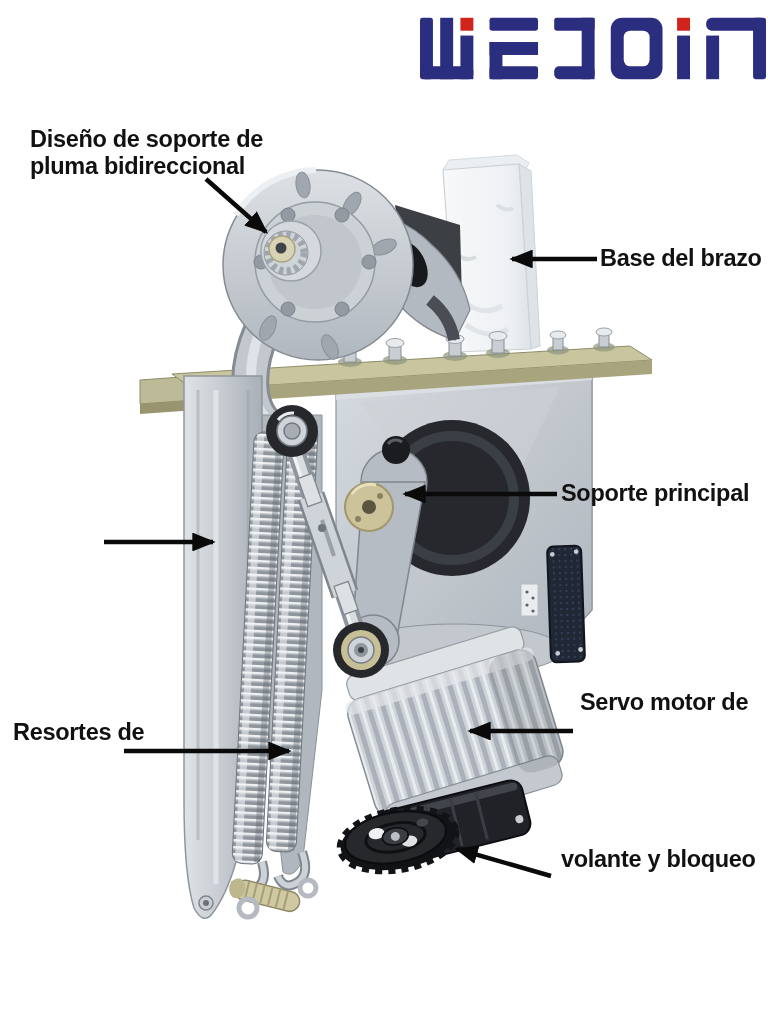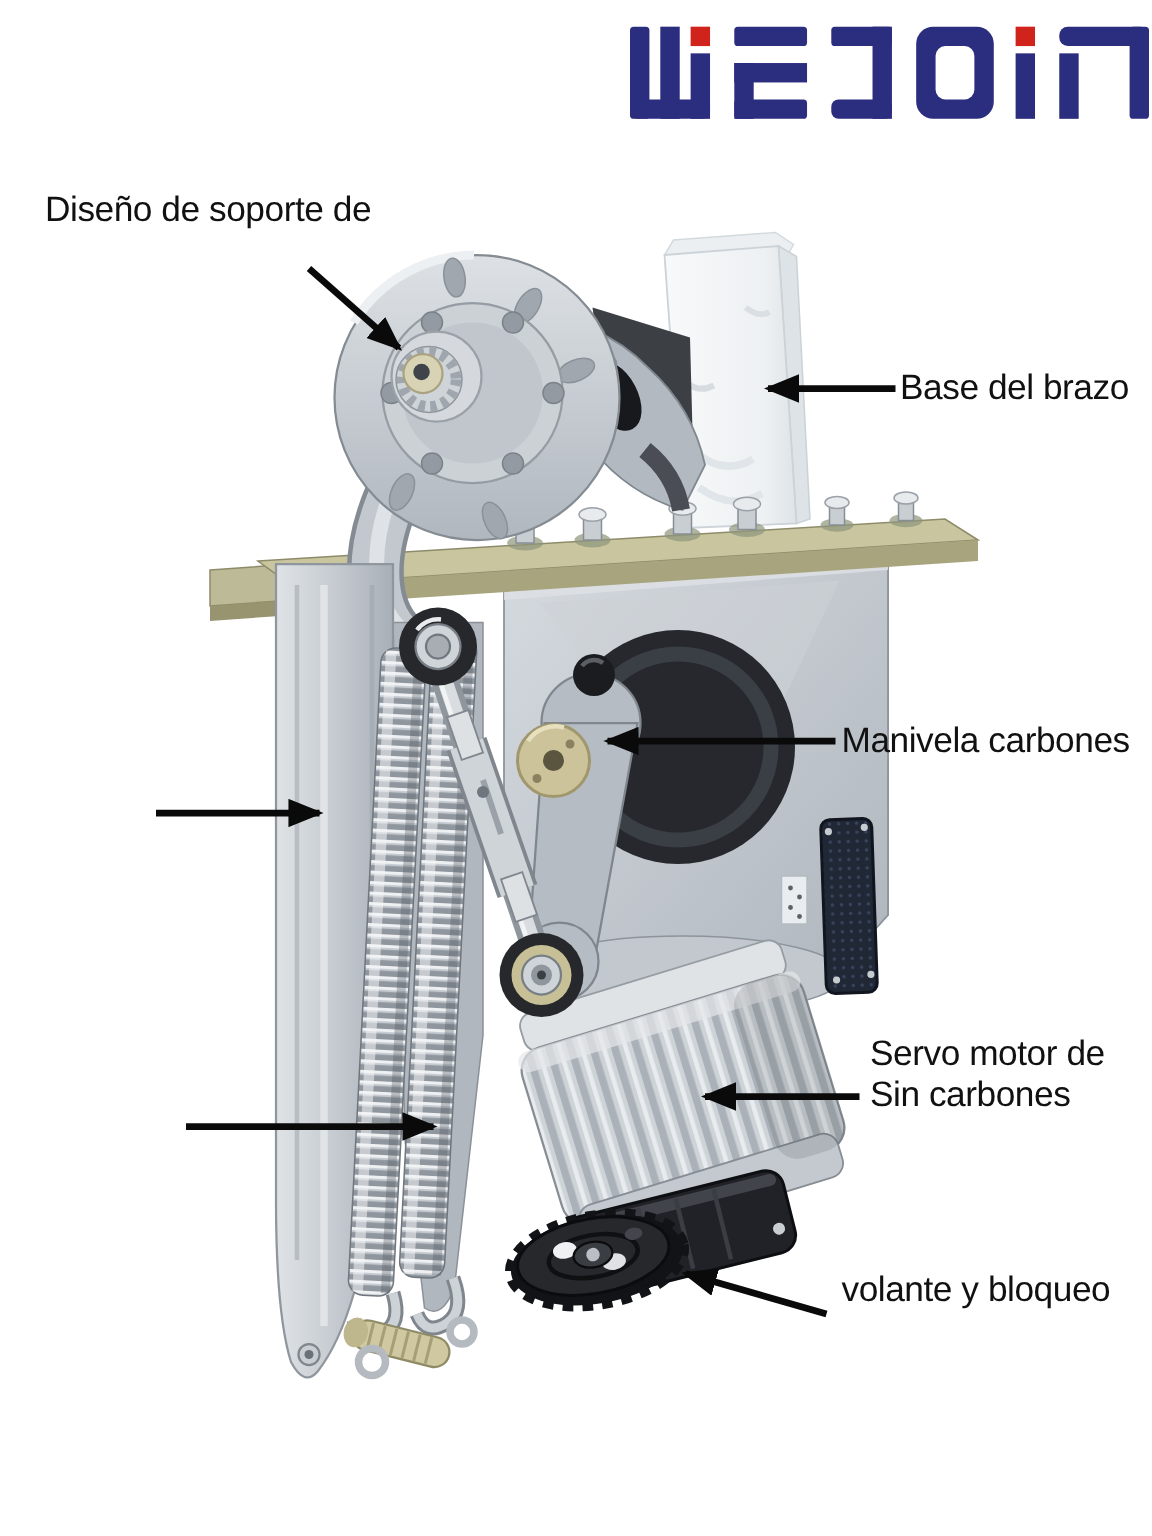--- a/index.html
+++ b/index.html
@@ -5,21 +5,21 @@
   :root{
     --navy:#2b2d7e; --red:#cf231c; --arrow:#0a0a0a; --ink:#111111;
   }
   html,body{margin:0;padding:0;background:#ffffff;}
   body{width:768px;height:1024px;font-family:"Liberation Sans",sans-serif;}
   .stage{position:relative;width:768px;height:1024px;background:#fff;overflow:hidden;}
   .machine{position:absolute;left:0;top:0;width:768px;height:1024px;}
   .logo{position:absolute;left:420px;top:16px;width:346px;height:65px;}
   .lg-n{fill:var(--navy);} .lg-r{fill:var(--red);}
   .callout{position:absolute;color:var(--ink);font-size:23.5px;line-height:27px;
-           letter-spacing:-0.3px;white-space:nowrap;}
+           letter-spacing:-0.3px;white-space:nowrap;font-weight:bold;}
   .callout span{display:block;}
   .arrow{stroke:var(--arrow);stroke-width:4.5;fill:none;}
   .arrowhead{fill:var(--arrow);}
 </style>
 </head>
 <body>
 
 <div class="stage">
 
   <svg class="machine" viewBox="0 0 768 1024" aria-hidden="true">
@@ -306,36 +306,37 @@
     </g>
     <g>
       <rect class="lg-n" x="354" y="24" width="16" height="54"></rect>
       <rect class="lg-n" x="354" y="2" width="74" height="16" rx="7"></rect>
       <rect class="lg-n" x="412" y="2" width="16" height="76" rx="3"></rect>
     </g>
   </svg>
 
   <div class="callout" style="left:30px;top:126px">
     <span>Diseño de soporte de</span>
+    <span>pluma bidireccional</span>
   </div>
 
   <div class="callout" style="left:600px;top:245px">
     <span>Base del brazo</span>
   </div>
 
   <div class="callout" style="left:561px;top:480px">
-    <span>Manivela carbones</span>
+    <span>Soporte principal</span>
   </div>
 
 
   <div class="callout" style="left:13px;top:719px">
+    <span>Resortes de</span>
   </div>
 
   <div class="callout" style="left:580px;top:689px">
     <span>Servo motor de</span>
-    <span>Sin carbones</span>
   </div>
 
   <div class="callout" style="left:561px;top:846px">
     <span>volante y bloqueo</span>
   </div>
 
 </div>
 
 </body></html>

